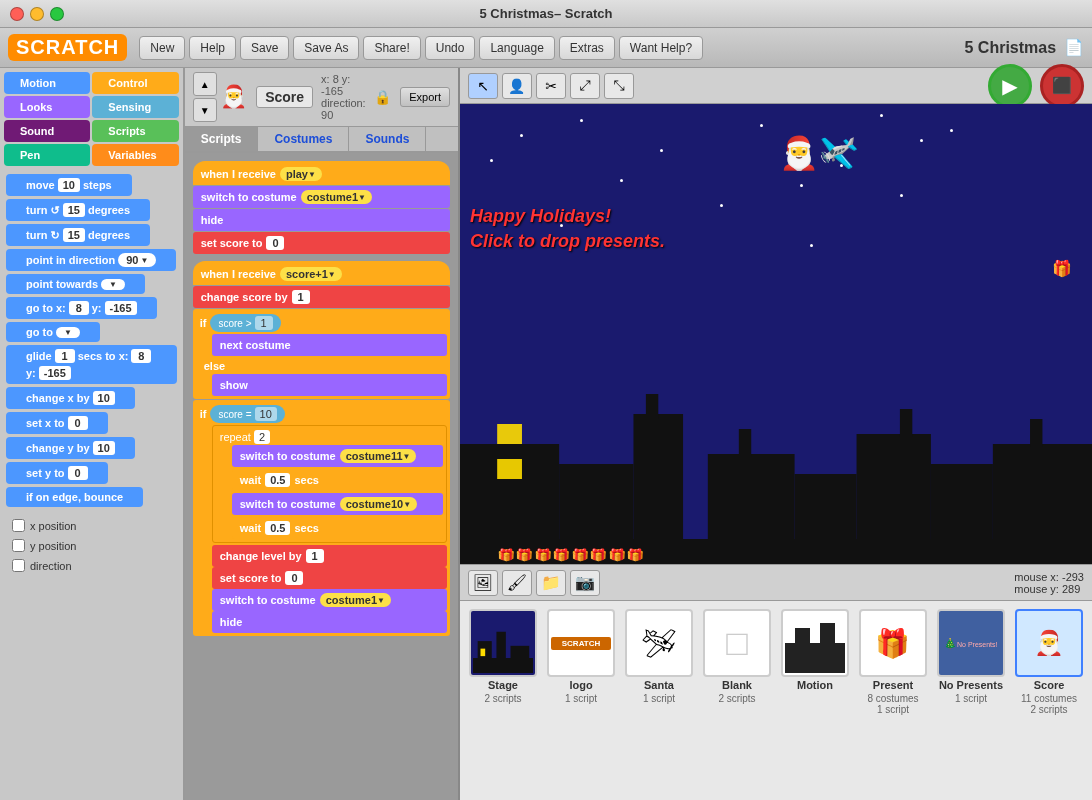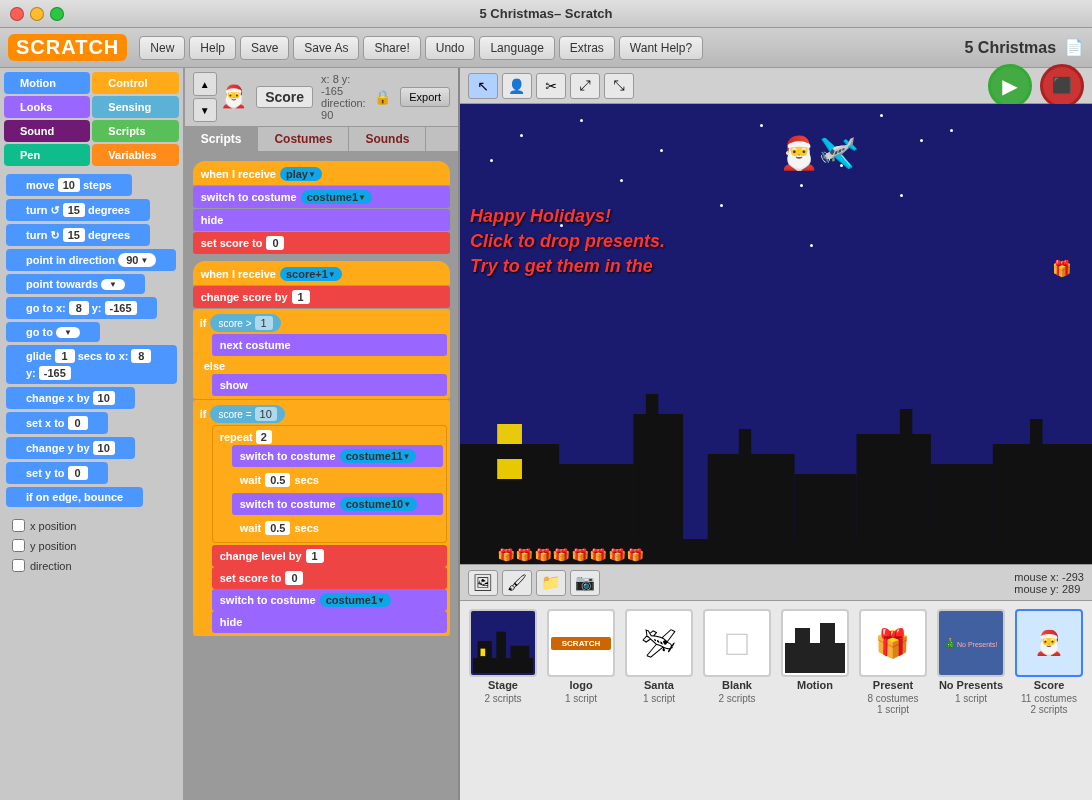--- a/index.html
+++ b/index.html
@@ -191,21 +191,21 @@
       display: flex;
       background: #c0c0c0;
       border-bottom: 2px solid #999;
     }
     .tab {
       padding: 5px 16px;
       font-size: 12px;
       font-weight: bold;
       cursor: pointer;
       border-right: 1px solid #999;
-      color: #7f1d1d;
+      color: #1d4ed8;
     }
     .tab.active {
       background: #9a9a9a;
       color: #fff;
       border-bottom: none;
     }
 
     .scripts-area {
       flex: 1;
       overflow-y: auto;
@@ -244,21 +244,21 @@
     .s-input {
       background: #fff;
       color: #333;
       border-radius: 3px;
       padding: 1px 5px;
       font-size: 11px;
       min-width: 18px;
       text-align: center;
     }
     .s-dropdown {
-      background: #0ea5e9;
+      background: #fde047;
       color: #333;
       border-radius: 10px;
       padding: 1px 6px;
       font-size: 11px;
       display: inline-flex;
       align-items: center;
     }
     .s-dropdown::after { content: ' ▼'; font-size: 8px; }
     .s-condition {
       background: #5cb1d6;
@@ -557,21 +557,21 @@
         </div>
 
         <div style="background:#ffab19; border-radius:3px; padding:3px;">
           <div style="display:flex; align-items:center; gap:4px; padding:2px 4px;">
             <span style="color:#fff; font-size:11px; font-weight:bold;">if</span>
             <div class="s-condition">score = <span class="s-input" style="background:rgba(255,255,255,0.5);">10</span></div>
           </div>
           <div class="s-inner">
 
             <div style="background:#ffab19; border-radius:3px; padding:3px; border:1px solid #e09000;">
-              <div style="color:#fff; font-size:11px; font-weight:bold; padding:2px 4px;">repeat <span class="s-input">2</span></div>
+              <div style="color:#fff; font-size:11px; font-weight:normal; padding:2px 4px;">repeat <span class="s-input">2</span></div>
               <div class="s-inner">
                 <div class="s-block s-looks" style="margin-bottom:2px;">
                   switch to costume <span class="s-dropdown">costume11</span>
                 </div>
                 <div class="s-block s-control" style="margin-bottom:2px;">
                   wait <span class="s-input">0.5</span> secs
                 </div>
                 <div class="s-block s-looks" style="margin-bottom:2px;">
                   switch to costume <span class="s-dropdown">costume10</span>
                 </div>
@@ -630,21 +630,20 @@
         <div class="star" style="top:120px;left:100px;"></div>
         <div class="star" style="top:140px;left:350px;"></div>
 
         <div style="position:absolute; top:30px; left:320px; font-size:32px; transform:scaleX(-1);">🛩️🎅</div>
 
         <div style="position:absolute; top:155px; right:20px; font-size:16px;">🎁</div>
 
         <div class="xmas-text">
           <div>Happy Holidays!</div>
           <div>Click to drop presents.</div>
-          <div>Try to get them in the</div>
         </div>
 
         <svg style="position:absolute; bottom:0; left:0; width:100%; height:200px;" viewBox="0 0 510 200" preserveAspectRatio="none">
 
           <rect x="0" y="80" width="80" height="120" fill="#111"></rect>
           <rect x="30" y="60" width="20" height="20" fill="#ffdd00" opacity="0.9"></rect>
           <rect x="30" y="95" width="20" height="20" fill="#ffdd00" opacity="0.9"></rect>
           <rect x="80" y="100" width="60" height="100" fill="#111"></rect>
           <rect x="140" y="50" width="40" height="150" fill="#111"></rect>
 

